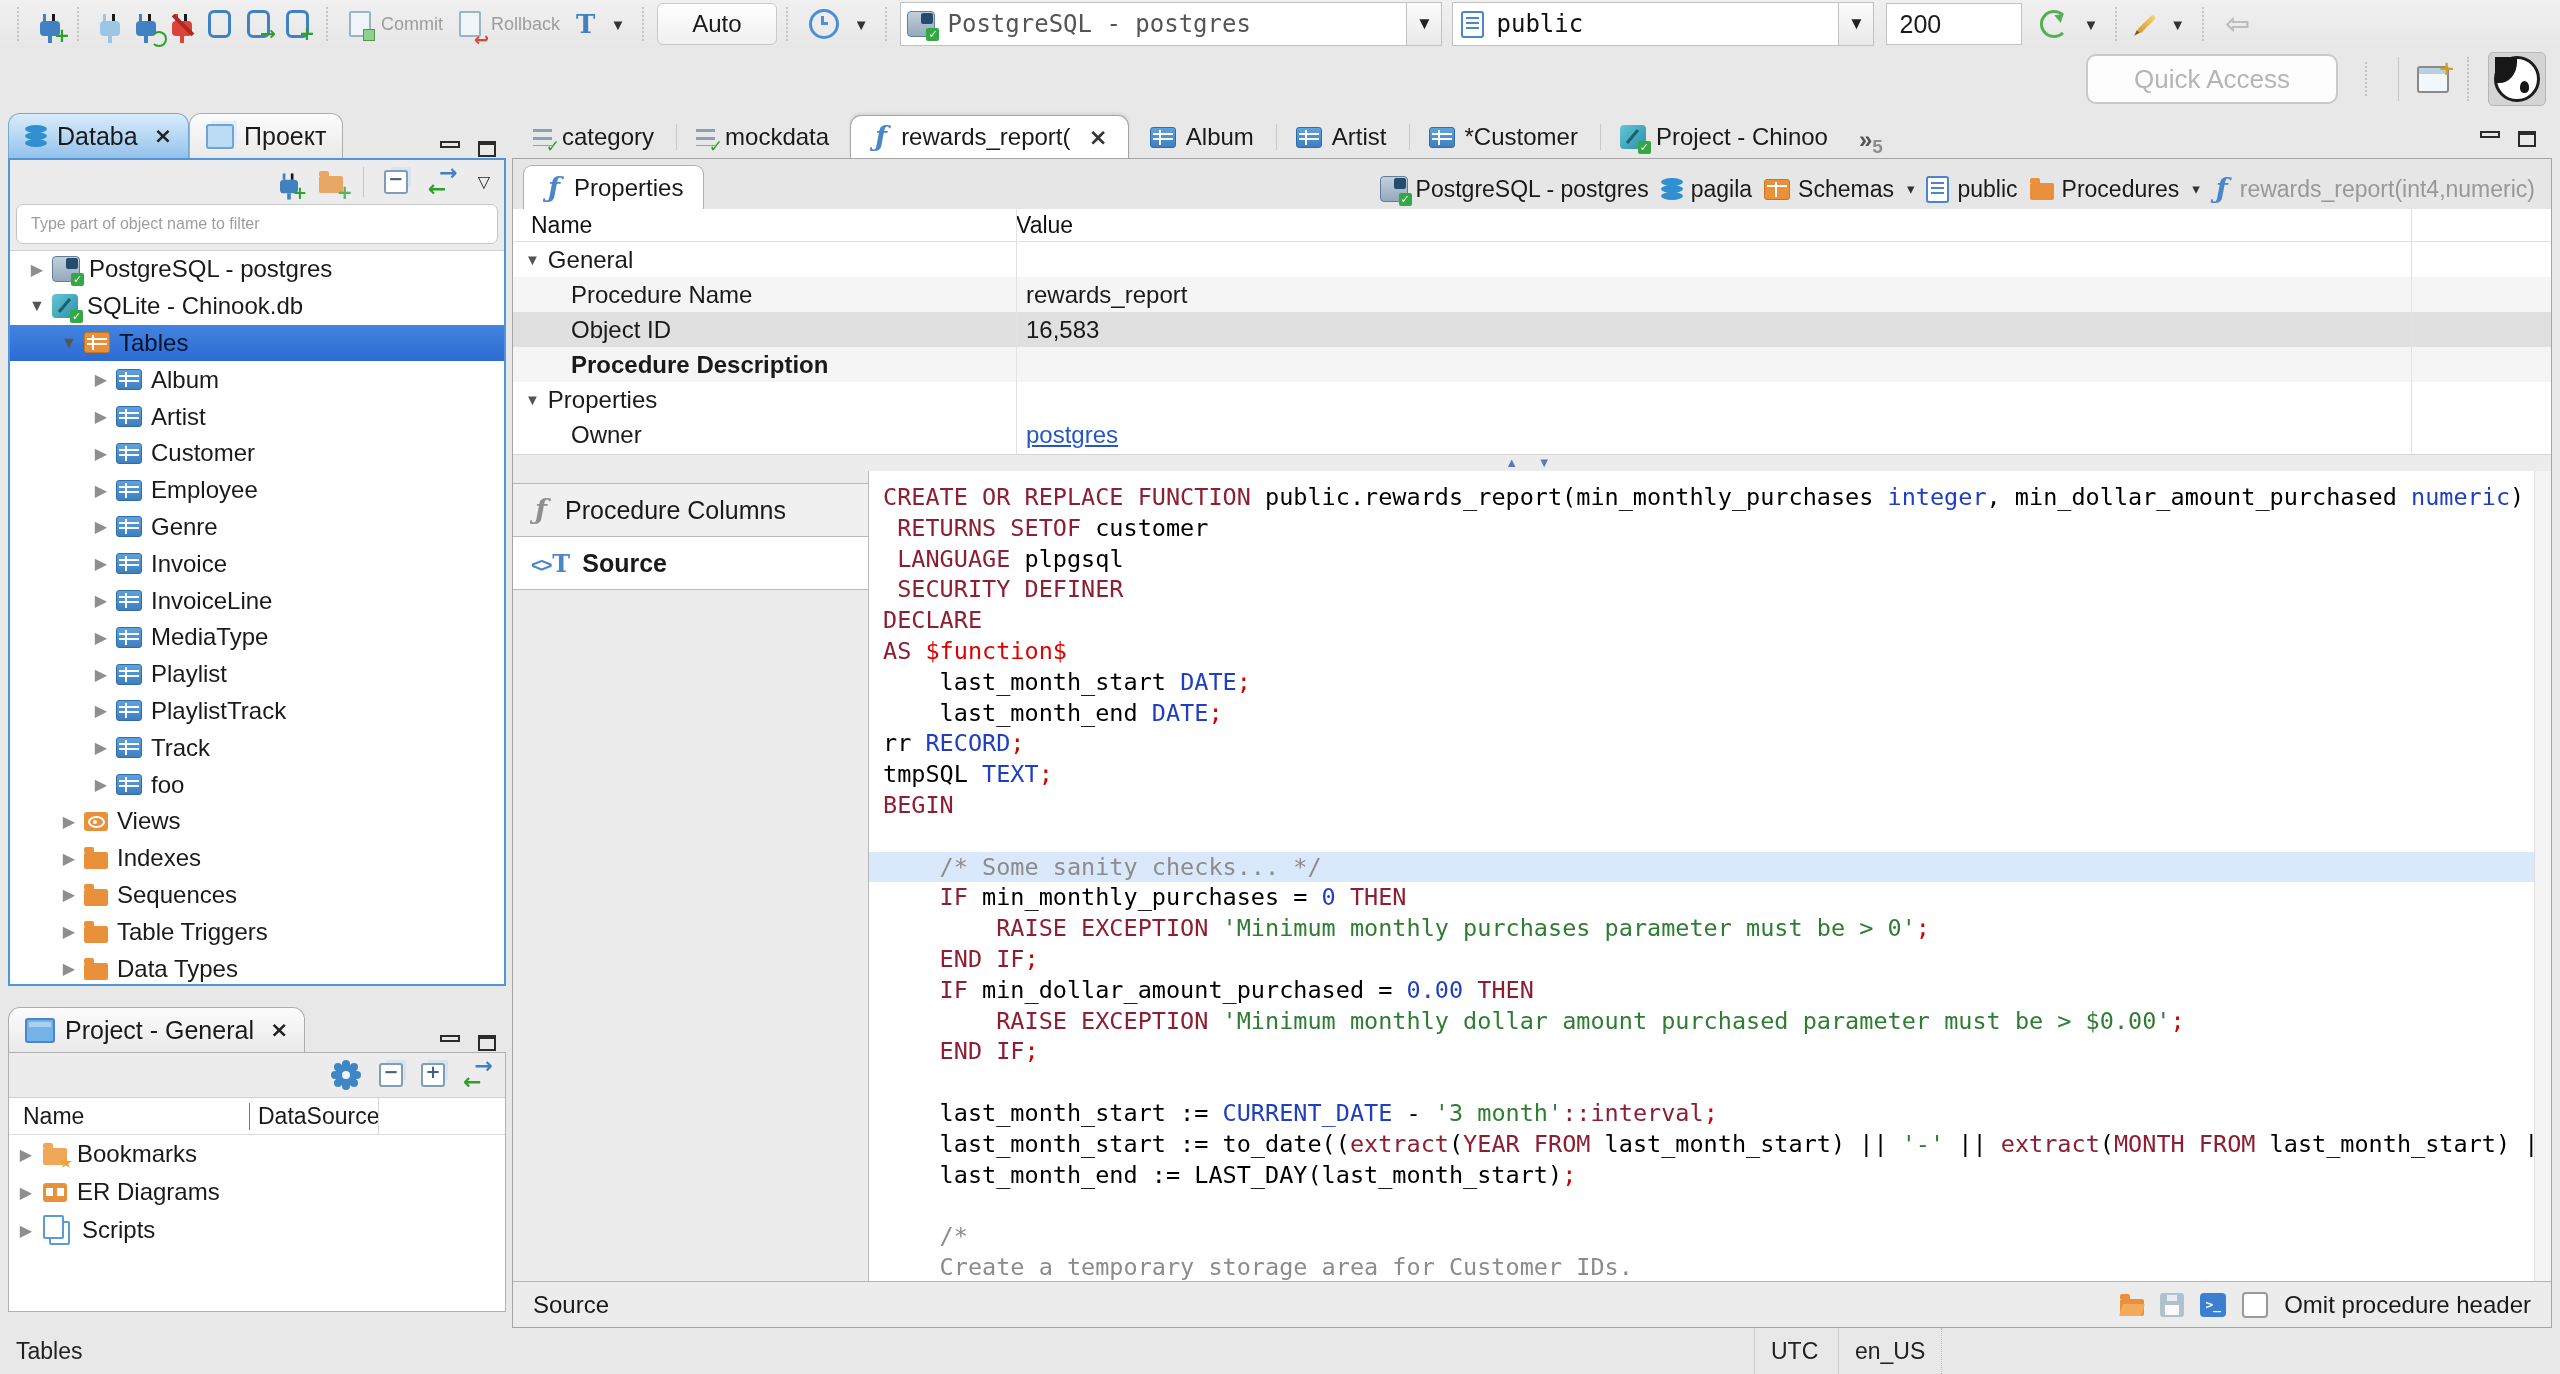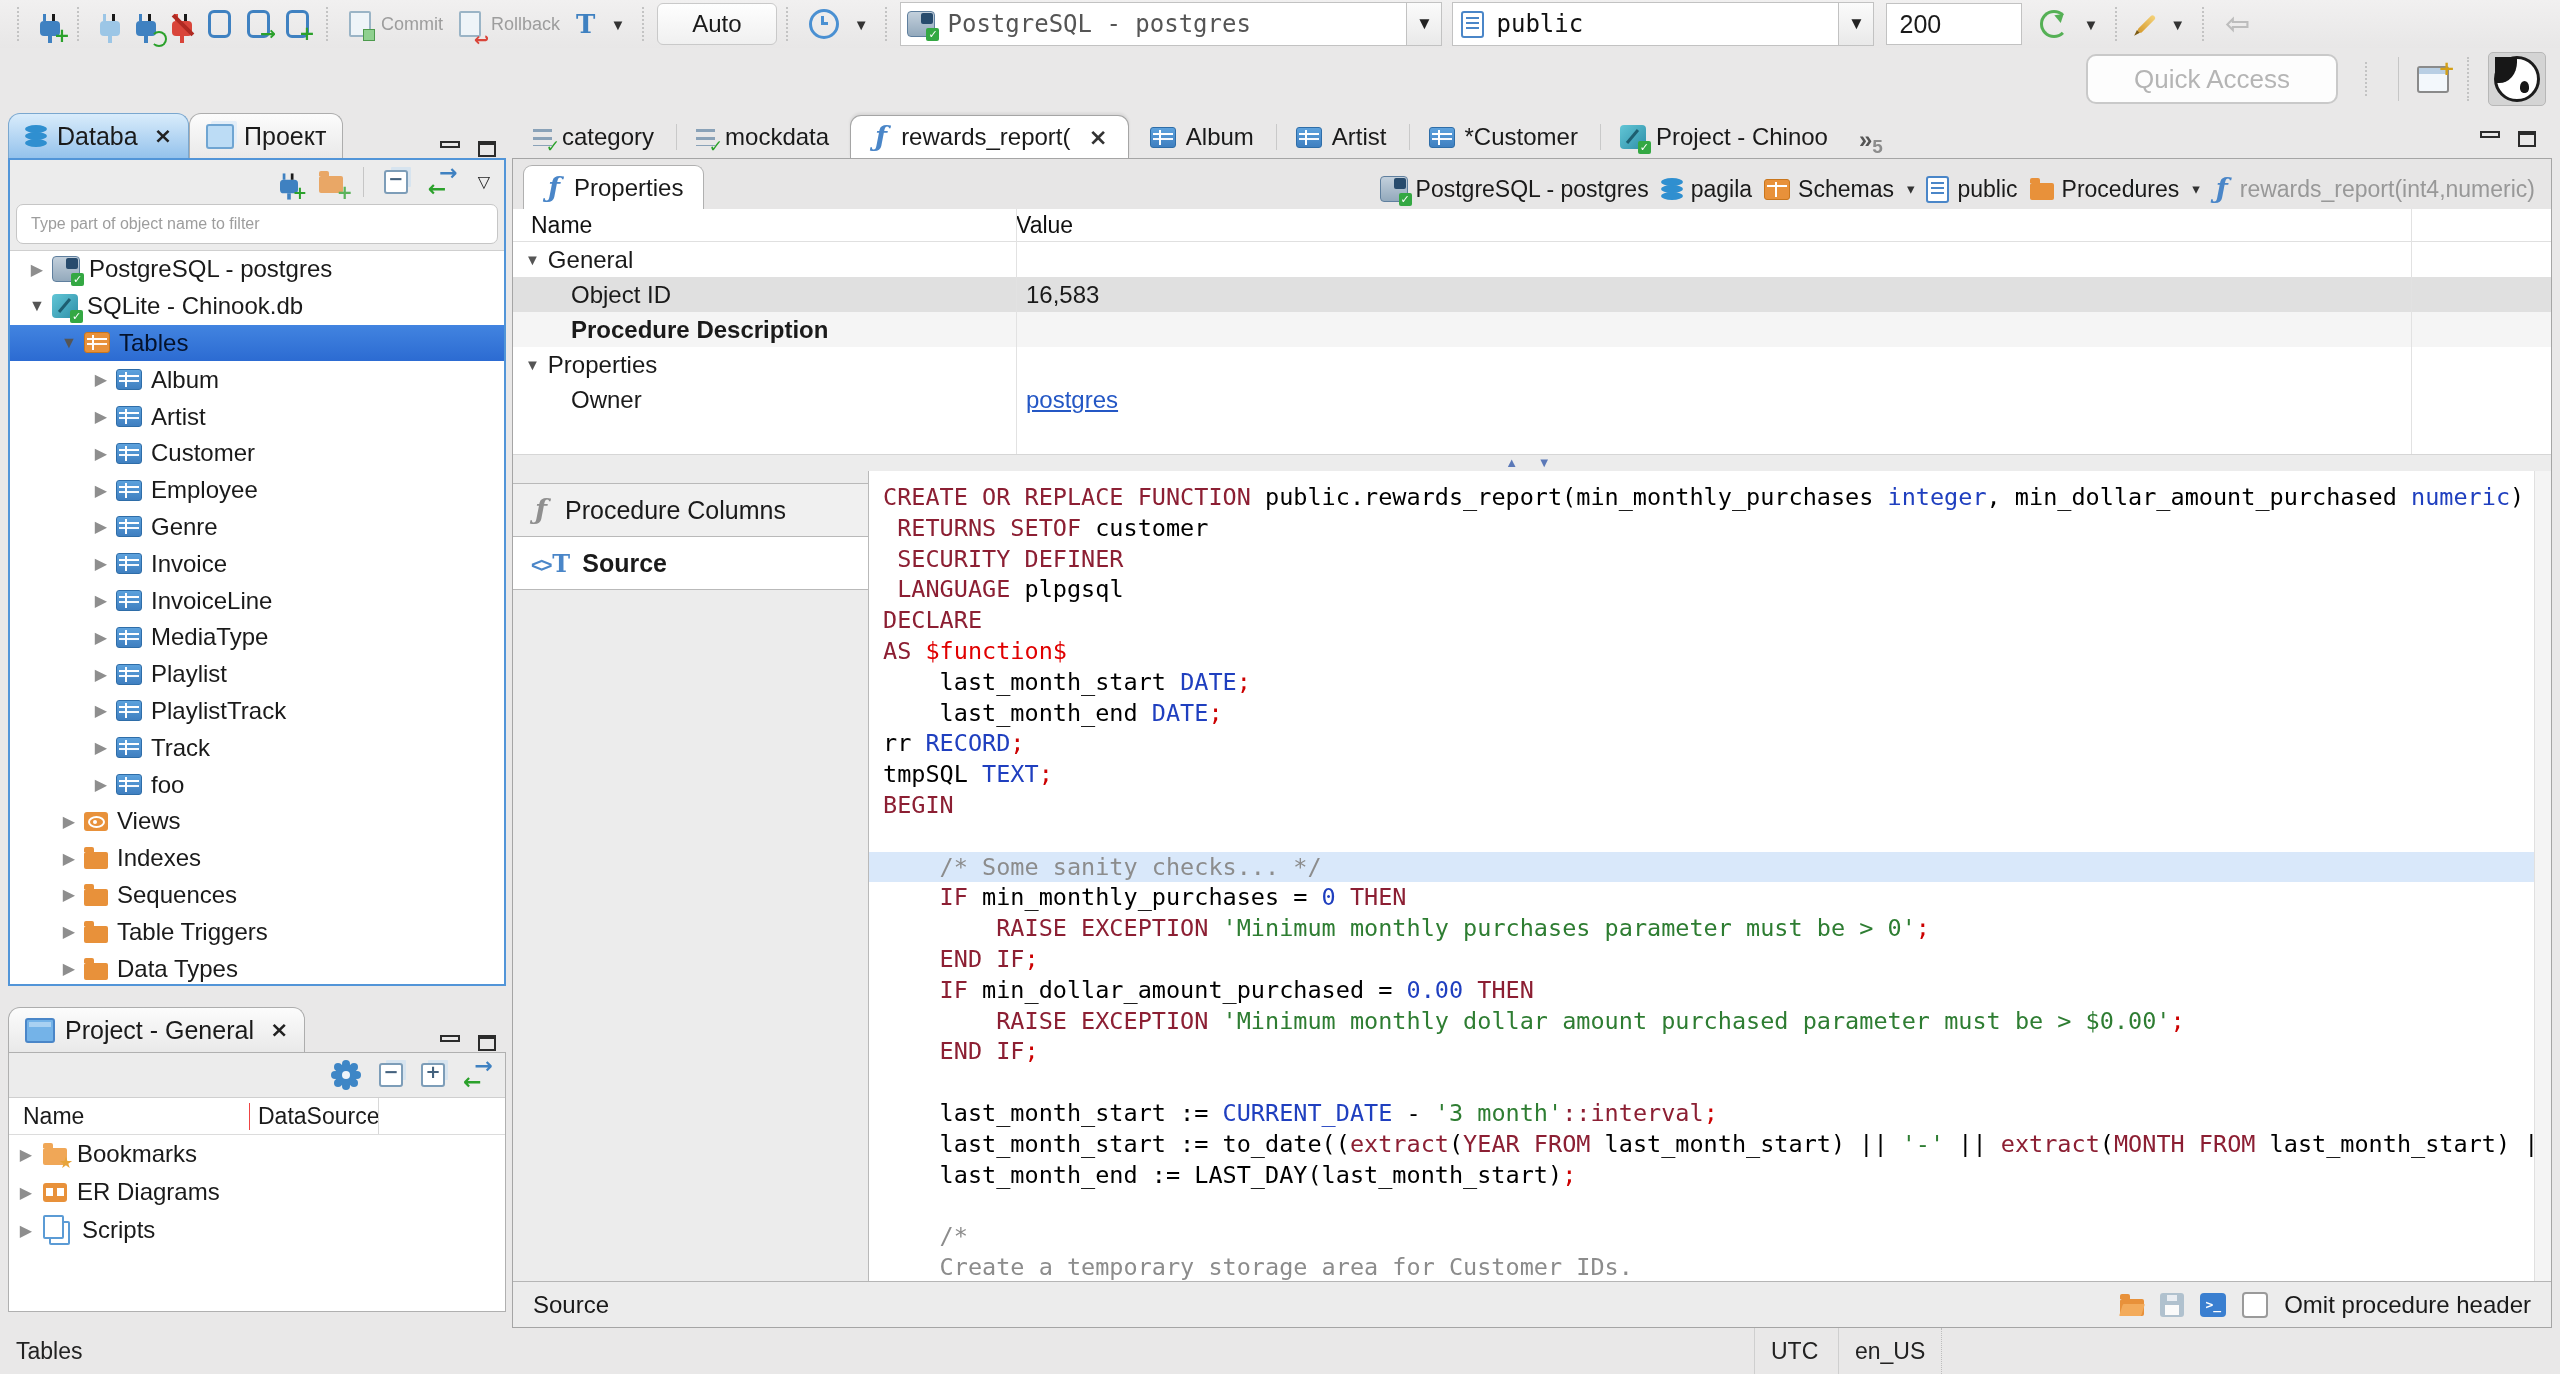--- a/index.html
+++ b/index.html
@@ -603,20 +603,26 @@
           <span class="h2">Value</span>
         </div>
         <div id="grid-rows">
             <div class="grow">
               <span class="name group">
                 <span class="garr">▼</span>
                 <span>General</span>
               </span>
               <span class="val"></span>
             </div>
+            <div class="grow alt">
+              <span class="name item">
+                <span>Procedure Name</span>
+              </span>
+              <span class="val">rewards_report</span>
+            </div>
             <div class="grow sel">
               <span class="name item">
                 <span>Object ID</span>
               </span>
               <span class="val">16,583</span>
             </div>
             <div class="grow alt">
               <span class="name item">
                 <span class="bold">Procedure Description</span>
               </span>
@@ -646,22 +652,22 @@
             </div>
             <div class="stab active">
               <span class="srcic">&lt;&gt;<b>T</b></span>
               <span>Source</span>
             </div>
           </div>
         <div class="codepane" id="codepane">
           <div class="scroll"></div>
         <div class="cl"><span class="tk-kw">CREATE OR REPLACE FUNCTION</span><span class="tk-pl"> public.rewards_report(min_monthly_purchases </span><span class="tk-typ">integer</span><span class="tk-pl">, min_dollar_amount_purchased </span><span class="tk-typ">numeric</span><span class="tk-pl">)</span></div>
             <div class="cl"><span class="tk-kw"> RETURNS SETOF</span><span class="tk-pl"> customer</span></div>
+            <div class="cl"><span class="tk-kw"> LANGUAGE</span><span class="tk-pl"> plpgsql</span></div>
             <div class="cl"><span class="tk-kw"> SECURITY DEFINER</span></div>
-            <div class="cl"><span class="tk-kw"> LANGUAGE</span><span class="tk-pl"> plpgsql</span></div>
             <div class="cl"><span class="tk-kw">DECLARE</span></div>
             <div class="cl"><span class="tk-kw">AS</span><span class="tk-pl"> </span><span class="tk-red">$function$</span></div>
             <div class="cl"><span class="tk-pl">    last_month_start </span><span class="tk-typ">DATE</span><span class="tk-sem">;</span></div>
             <div class="cl"><span class="tk-pl">    last_month_end </span><span class="tk-typ">DATE</span><span class="tk-sem">;</span></div>
             <div class="cl"><span class="tk-pl">rr </span><span class="tk-typ">RECORD</span><span class="tk-sem">;</span></div>
             <div class="cl"><span class="tk-pl">tmpSQL </span><span class="tk-typ">TEXT</span><span class="tk-sem">;</span></div>
             <div class="cl"><span class="tk-kw">BEGIN</span></div>
             <div class="cl">&nbsp;</div>
             <div class="cl hl"><span class="tk-com">    /* Some sanity checks... */</span></div>
             <div class="cl"><span class="tk-kw">    IF</span><span class="tk-pl"> min_monthly_purchases = </span><span class="tk-num">0</span><span class="tk-pl"> </span><span class="tk-kw">THEN</span></div>

